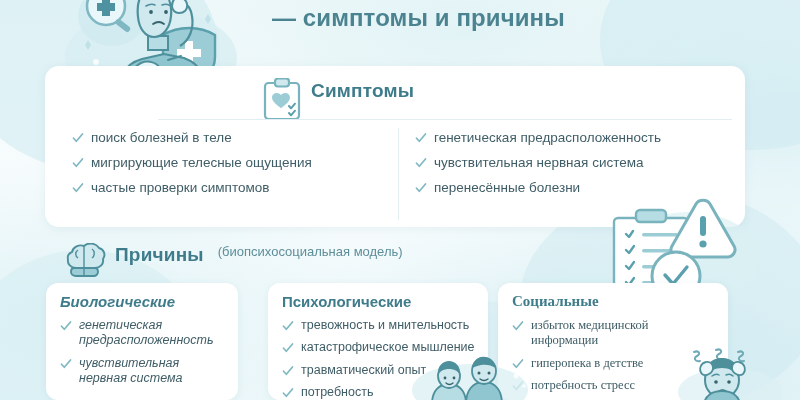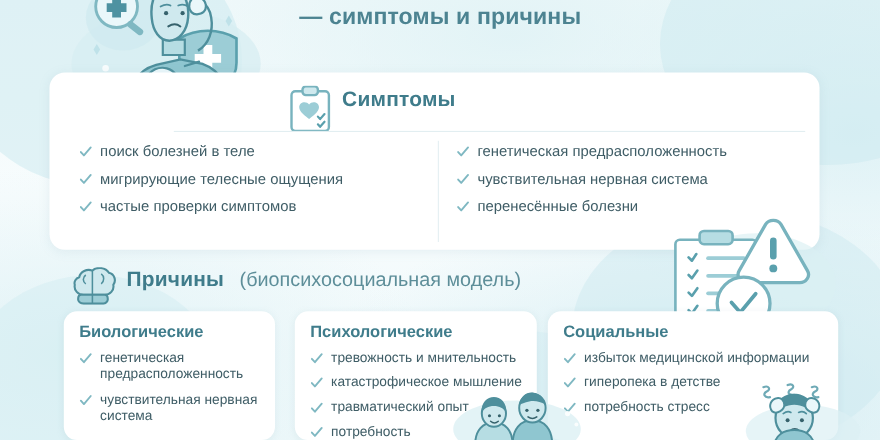--- a/index.html
+++ b/index.html
@@ -30,35 +30,35 @@
   
   .card{position:absolute;background:#ffffff;border-radius:14px;
         box-shadow:0 2px 10px rgba(120,165,175,.13);}
 
   #symptoms-card{left:45px;top:66px;width:700px;height:161px;}
   #causes-band{left:45px;top:240px;width:700px;height:160px;border-radius:14px 14px 0 0;
         background:linear-gradient(180deg,#f4fbfc 0%,#ffffff 22%);}
 
   .subcard{position:absolute;background:#ffffff;border-radius:12px;
         box-shadow:0 1px 7px rgba(120,165,175,.12);top:283px;height:117px;}
-  #card-bio{left:58px;width:192px;}
+  #card-bio{left:46px;width:192px;font-style:italic;}
   #card-psy{left:268px;width:220px;}
-  #card-soc{left:498px;width:264px;}
+  #card-soc{left:498px;width:230px;font-family:Liberation Serif, serif;}
 
   
   #page-title{position:absolute;left:272px;top:4px;width:430px;
-      font-size:21px;font-weight:700;color:#4c8391;letter-spacing:.1px;
+      font-size:24px;font-weight:700;color:#4c8391;letter-spacing:.1px;
       white-space:nowrap;}
 
   
   .sec-head{position:absolute;display:flex;align-items:flex-start;gap:9px;}
   #symptoms-head{left:262px;top:80px;}
   #causes-head{left:62px;top:244px;}
   .sec-title{font-size:19px;font-weight:700;color:#3f7c8b;letter-spacing:.2px;}
-  .sec-sub{font-size:18px;color:#5d8e99;font-weight:400;margin-left:5px;}
+  .sec-sub{font-size:13px;color:#5d8e99;font-weight:400;margin-left:5px;}
 
   .rule{position:absolute;height:1px;background:#e2eef1;}
   #rule-sym{left:158px;top:119px;width:574px;}
 
   
   .sym-col{position:absolute;top:130px;}
   #sym-col-left{left:72px;width:320px;}
   #sym-col-right{left:415px;width:320px;}
   #sym-divider{position:absolute;left:398px;top:128px;width:1px;height:92px;background:#e4eff2;}
 

